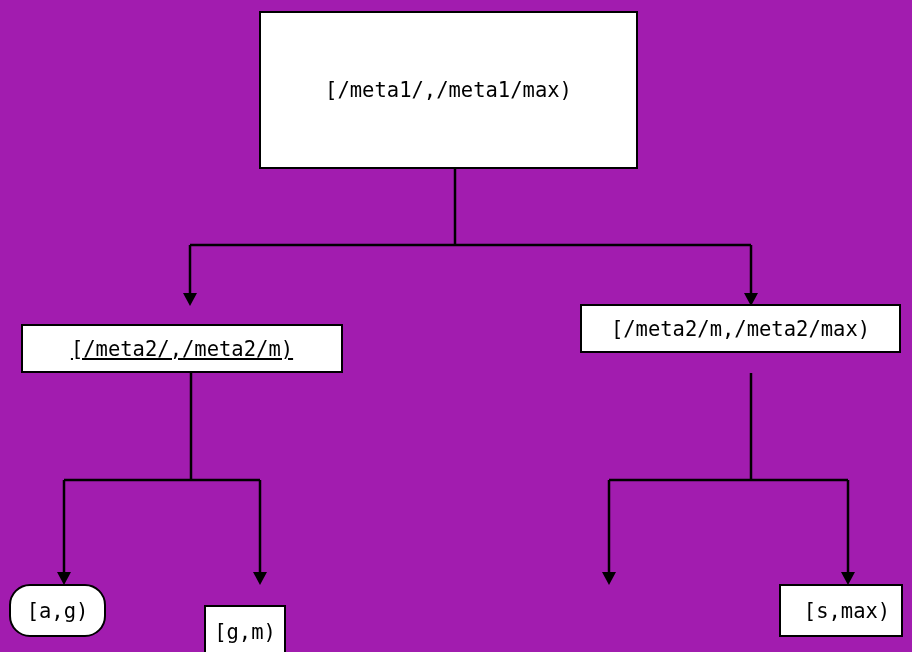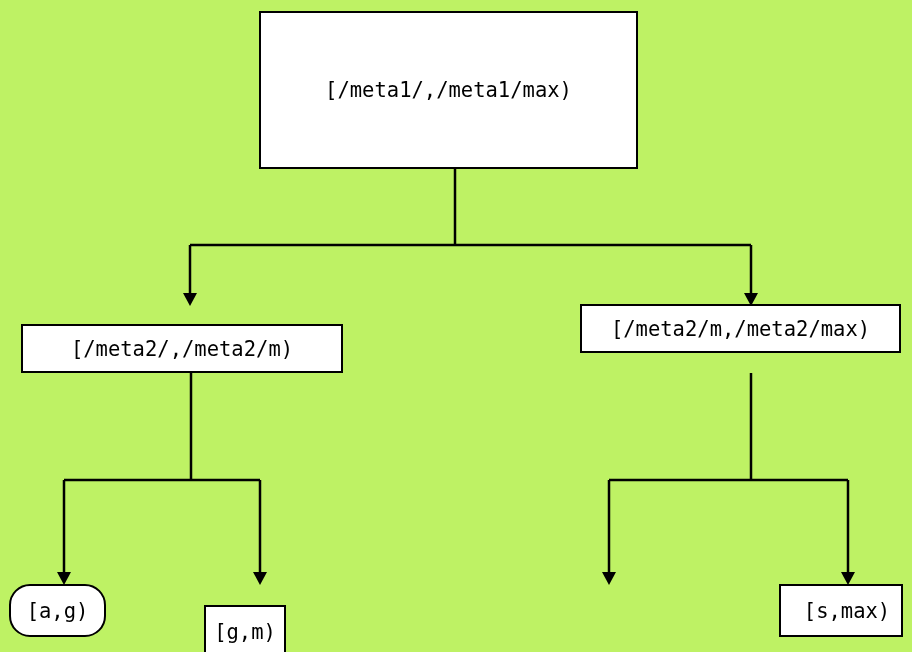--- a/index.html
+++ b/index.html
@@ -8,21 +8,21 @@
     padding: 0;
     background: #ffffff;
   }
   body {
     font-family: "DejaVu Sans Mono", "Liberation Mono", monospace;
   }
   #canvas {
     position: relative;
     width: 912px;
     height: 652px;
-    background: #bef264;
+    background: #a21caf;
     overflow: hidden;
   }
   #edge-layer {
     position: absolute;
     left: 0;
     top: 0;
     width: 912px;
     height: 652px;
   }
   .node {
@@ -42,21 +42,21 @@
     letter-spacing: 0px;
   }
   .node-root .node-label { font-size: 20.5px; }
   .node-mid  .node-label { font-size: 20.5px; }
   .node-leaf .node-label { font-size: 20.5px; }
 
   
   #node-root { left: 259px; top: 11px; width: 379px; height: 158px; }
 
   
-  #node-mid-left  { left: 21px;  top: 324px; width: 322px; height: 49px; }
+  #node-mid-left  { left: 21px;  top: 324px; width: 322px; height: 49px; text-decoration: underline; }
   #node-mid-right { left: 580px; top: 304px; width: 321px; height: 49px; }
 
   
   #node-leaf-ag   { left: 9px;   top: 584px; width: 97px;  height: 53px; border-radius: 21px; }
   #node-leaf-gm   { left: 204px; top: 584px; width: 82px;  height: 53px; margin-top: 21px; }
   #node-leaf-ms   { left: 553px; top: 584px; width: 102px; height: 53px; }
   #node-leaf-smax { left: 779px; top: 584px; width: 124px; height: 53px; padding-left: 12px; }
 </style>
 </head>
 <body>

